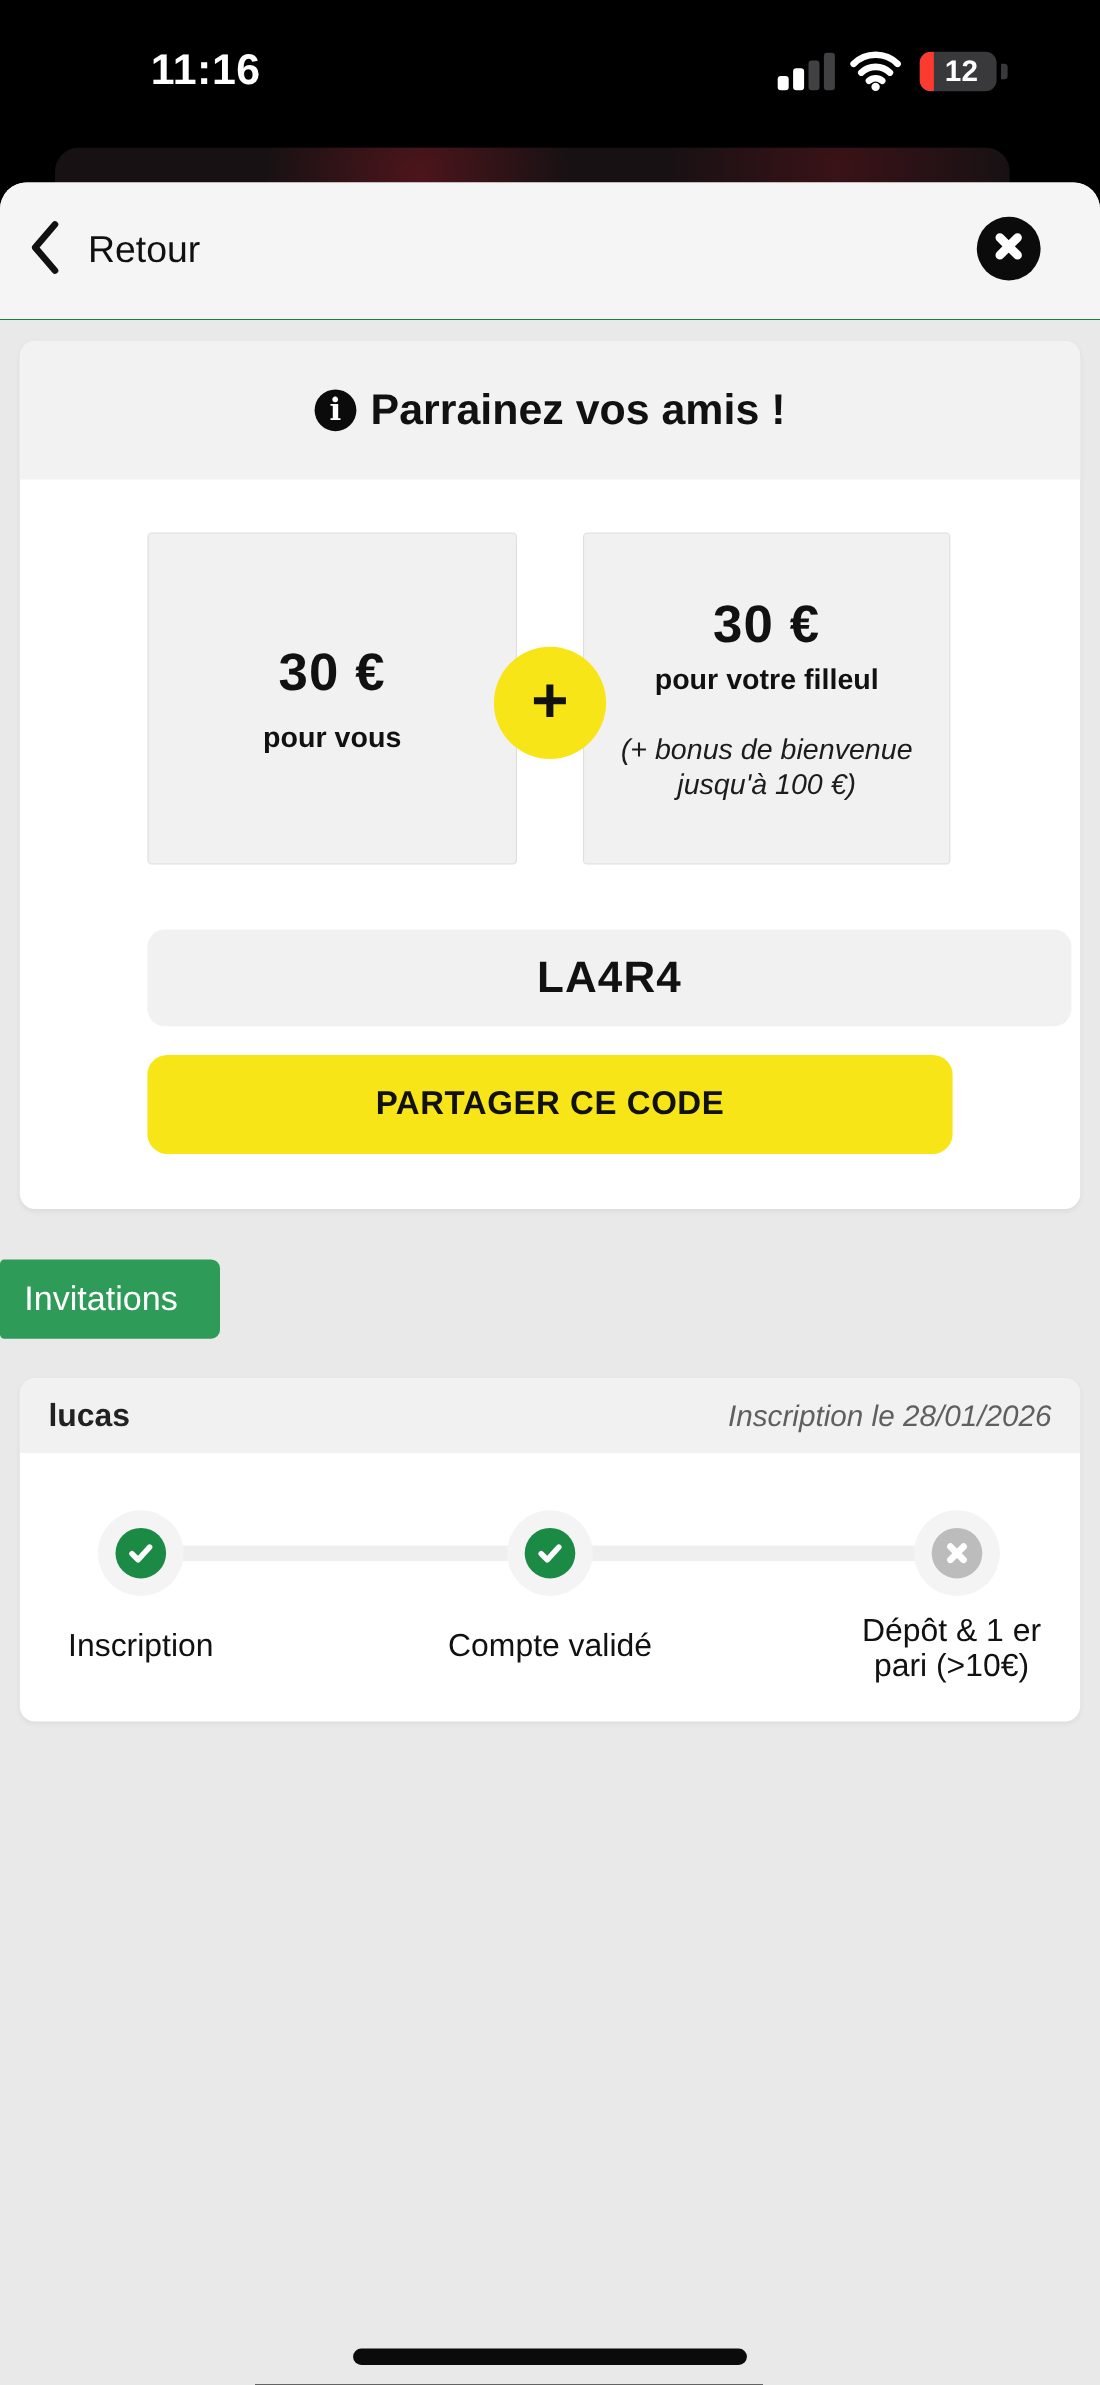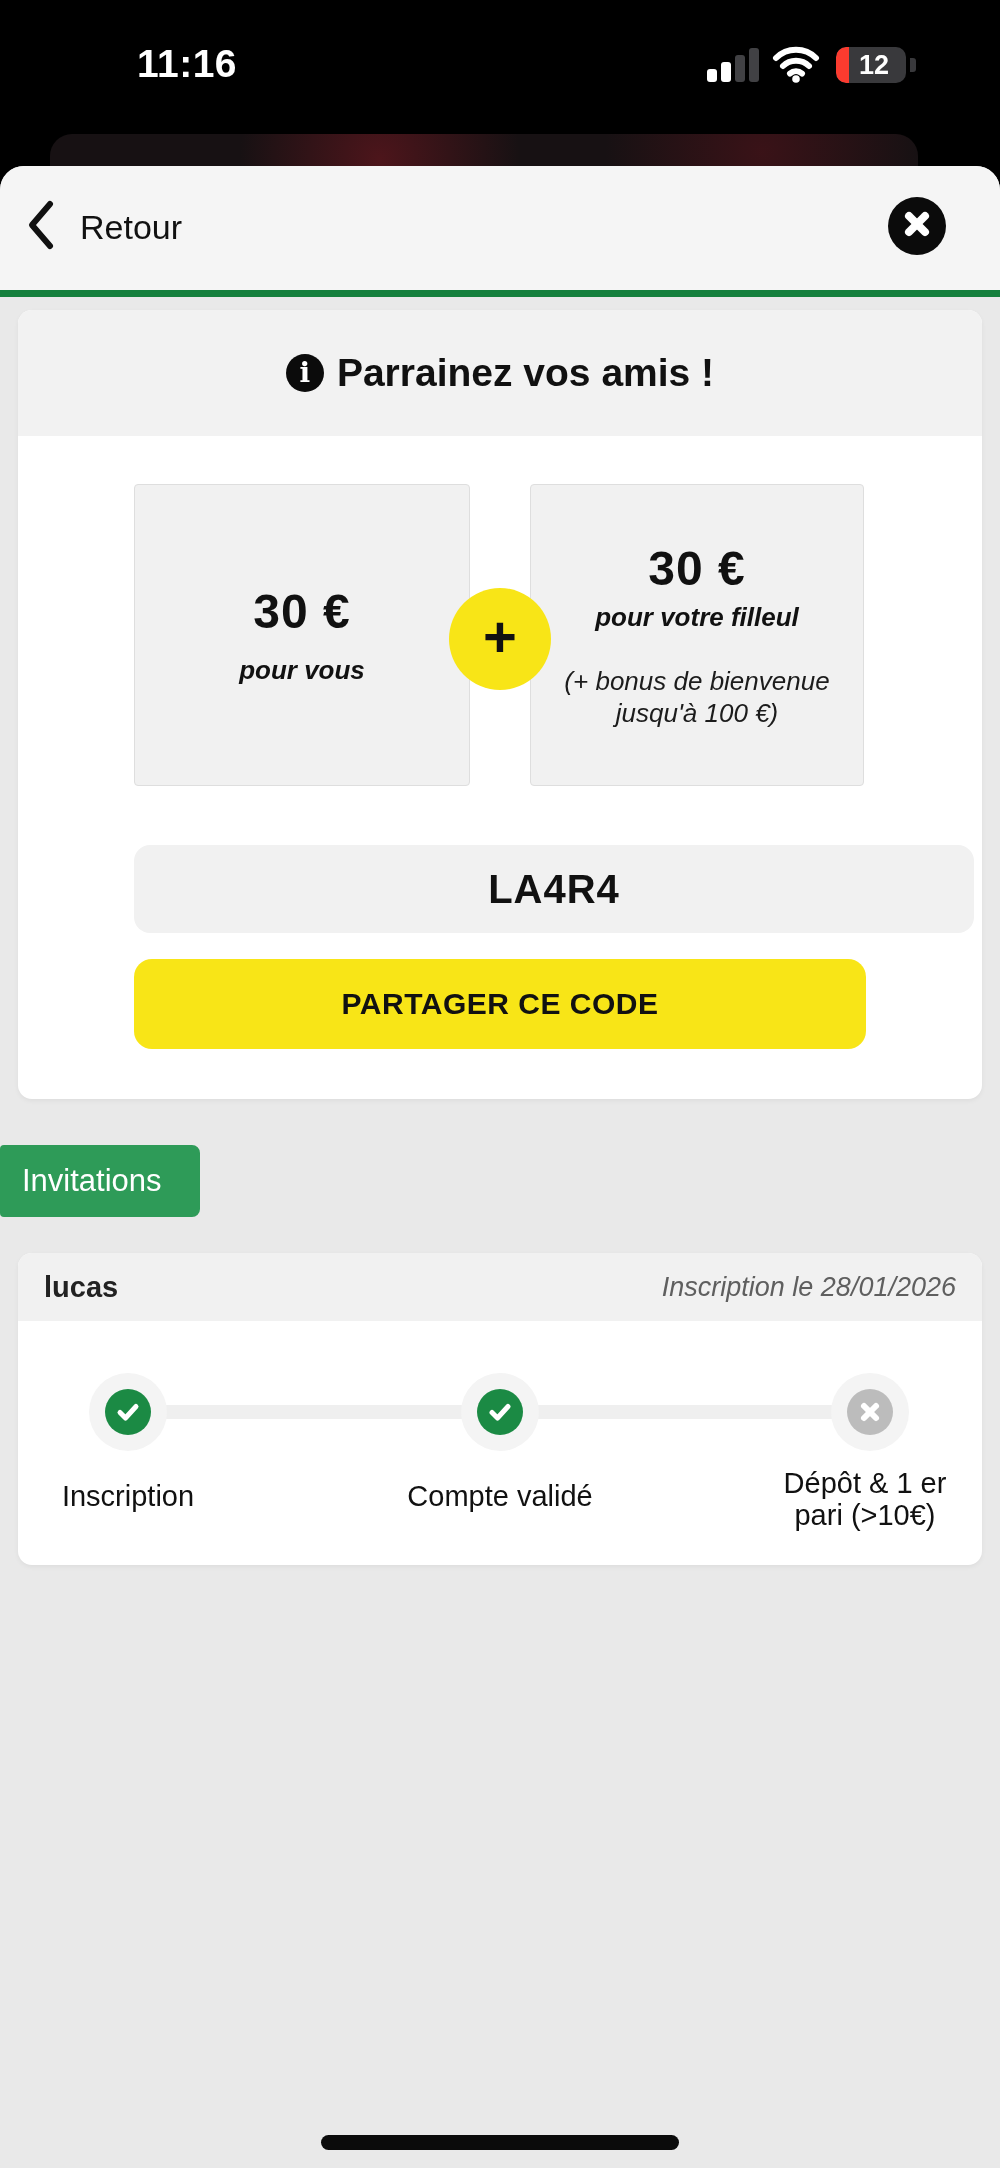--- a/index.html
+++ b/index.html
@@ -33,21 +33,21 @@
   .battery .fill{position:absolute;left:0;top:0;bottom:0;width:13px;
     border-radius:10px 0 0 10px;}
   .battery .pct{position:absolute;left:0;right:0;top:0;bottom:0;display:flex;align-items:center;justify-content:center;
     color:#fff;font-size:27px;font-weight:700;padding-left:6px;}
   .battery-cap{position:absolute;left:910px;top:58px;width:6px;height:14px;background:#39393c;border-radius:0 3px 3px 0;}
 
   
   .sheet{position:absolute;top:166px;left:0;width:1000px;height:2002px;
     background:#e9e9e9;border-radius:24px 24px 0 0;}
   .sheet-header{position:absolute;top:0;left:0;width:1000px;height:124px;
-    background:#f5f5f5;border-radius:24px 24px 0 0;border-bottom:7px solid #15803d;}
+    background:#f5f5f5;border-radius:24px 24px 0 0;border-bottom:1px solid #15803d;}
   .back-btn{position:absolute;left:24px;top:26px;display:flex;align-items:center;gap:22px;height:70px;cursor:pointer;}
   .back-label{font-size:34px;color:#111;}
   .close-btn{position:absolute;left:888px;top:31px;width:58px;height:58px;border-radius:50%;
     background:#0b0b0b;display:flex;align-items:center;justify-content:center;cursor:pointer;}
 
   
   .card{position:absolute;background:#fff;border-radius:14px;box-shadow:0 2px 5px rgba(0,0,0,.05);}
   .referral-card{left:18px;top:144px;width:964px;height:789px;}
   .referral-header{position:absolute;top:0;left:0;right:0;height:126px;background:#f2f2f2;
     border-radius:14px 14px 0 0;display:flex;align-items:center;justify-content:center;gap:13px;}
@@ -55,21 +55,21 @@
     display:flex;align-items:center;justify-content:center;
     font-family:"DejaVu Serif", serif;font-weight:700;font-size:28px;line-height:1;}
   .referral-title{font-size:39px;font-weight:700;color:#111;}
 
   .amount-box{position:absolute;top:174px;height:302px;background:#f1f1f1;border:1px solid #dedede;
     border-radius:4px;display:flex;flex-direction:column;align-items:center;justify-content:center;
     text-align:center;box-sizing:border-box;}
   .box-you{left:116px;width:336px;}
   .box-friend{left:512px;width:334px;}
   .amount{font-size:48px;font-weight:700;color:#111;letter-spacing:1px;}
-  .amount-label{font-size:26px;font-weight:700;color:#111;margin-top:16px;font-style:italic;}
+  .amount-label{font-size:26px;font-weight:700;color:#111;margin-top:16px;}
   .box-friend .amount-label{margin-top:6px;}
   .bonus-note{font-size:26px;font-style:italic;color:#1c1c1c;margin-top:32px;
     white-space:pre-line;line-height:1.25;}
   .plus-circle{position:absolute;left:431px;top:278px;width:102px;height:102px;border-radius:50%;
     display:flex;align-items:center;justify-content:center;
     font-size:58px;font-weight:700;color:#111;line-height:1;padding-bottom:4px;box-sizing:border-box;}
   .code-box{position:absolute;left:116px;top:535px;width:840px;height:88px;background:#f1f1f1;
     border-radius:16px;display:flex;align-items:center;justify-content:center;
     font-size:40px;font-weight:700;letter-spacing:1px;color:#111;cursor:pointer;}
   .share-btn{position:absolute;left:116px;top:649px;width:732px;height:90px;border:none;

